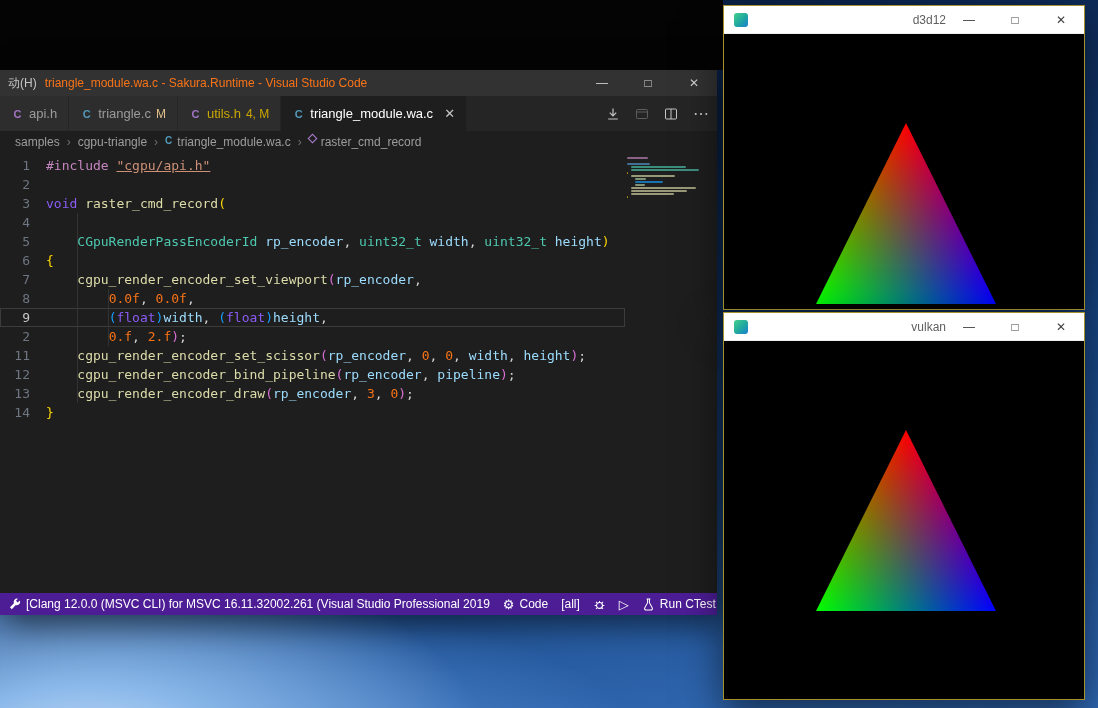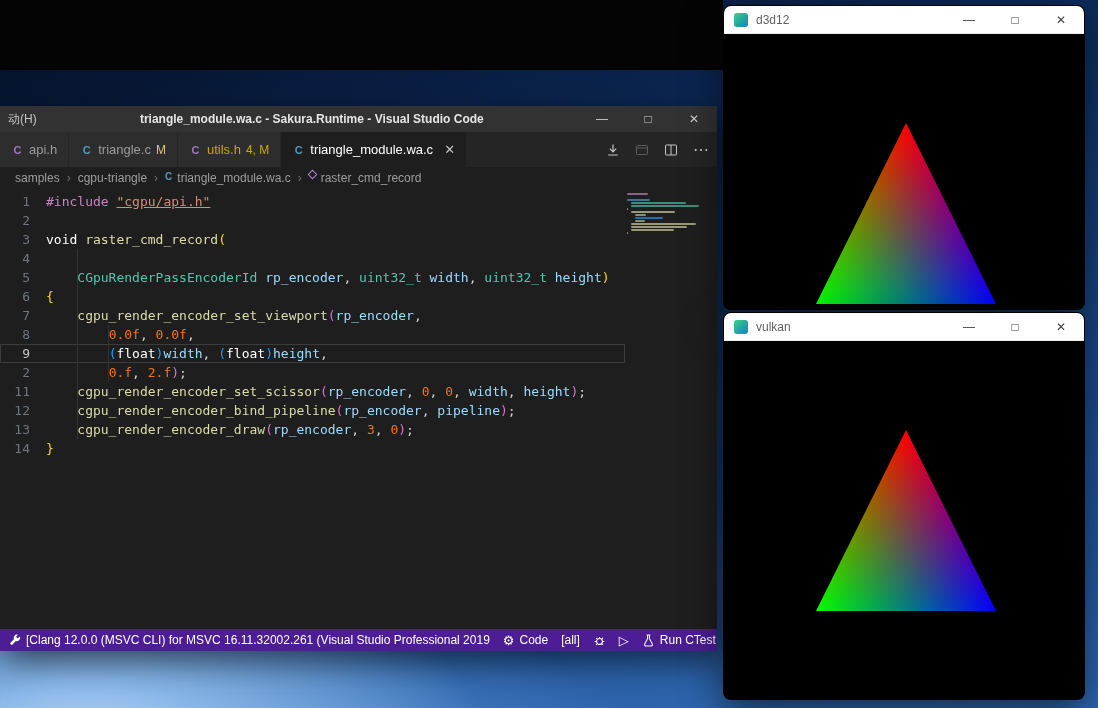--- a/index.html
+++ b/index.html
@@ -11,25 +11,25 @@
     background:
       radial-gradient(900px 500px at 8% 108%, #cfe3f8 0%, #8ab8ea 16%, rgba(138,184,234,0) 45%),
       radial-gradient(700px 420px at 28% 118%, #5e9ae0 0%, rgba(94,154,224,0) 55%),
       radial-gradient(1400px 800px at 60% 140%, #3d77c2 0%, rgba(61,119,194,0) 62%),
       linear-gradient(160deg, #050f23 0%, #0b2550 30%, #16437f 62%, #2a62ae 100%);
   }
   .behind-black { position:absolute; left:0; top:0; width:723px; height:70px; background:#040404; }
 
   
   .vscode { position:absolute; left:0; top:70px; width:717px; height:545px; background:#1e1e1e;
-    display:flex; flex-direction:column; box-shadow: 6px 10px 30px rgba(0,0,0,.55); margin-top: 36px; }
+    display:flex; flex-direction:column; box-shadow: 6px 10px 30px rgba(0,0,0,.55); }
 
   .vs-titlebar { height:26px; background:#323233; display:flex; align-items:center; color:#cccccc; font-size:12px; flex:none; }
   .vs-menu-item { padding:0 8px; color:#c5c5c5; }
-  .vs-title { flex:1; text-align:center; color:#e5e5e5; white-space:nowrap; overflow:hidden;font-weight:bold; }
+  .vs-title { flex:1; color:#f97316; white-space:nowrap; overflow:hidden; }
   .vs-controls { display:flex; flex:none; }
   .vs-ctrl { width:46px; height:26px; display:flex; align-items:center; justify-content:center; color:#cfcfcf; font-size:12px; }
 
   .vs-tabbar { height:35px; background:#252526; display:flex; align-items:stretch; position:relative; flex:none; }
   .vs-tab { display:flex; align-items:center; gap:5px; padding:0 11px; background:#2d2d2d; border-right:1px solid #252526;
     font-size:13px; color:#9b9b9b; }
   .vs-tab.active { background:#1e1e1e; color:#ffffff; }
   .file-icon { font-size:11px; font-weight:bold; width:13px; text-align:center; flex:none; }
   .fi-blue { color:#519aba; } .fi-purple { color:#a074c4; }
   .badge-m { color:#e2c08d; font-size:12px; }
@@ -49,36 +49,36 @@
   .vs-editor { flex:1; position:relative; background:#1e1e1e; overflow:hidden;
     font-family:"DejaVu Sans Mono",monospace; font-size:13px; }
   .code-lines { position:absolute; left:0; top:3px; right:92px; }
   .code-line { display:flex; height:19px; line-height:19px; white-space:pre; }
   .code-line .ln { width:30px; text-align:right; padding-right:0; margin-right:16px; color:#6e7681; flex:none; }
   .code-line.current { outline:1px solid #3c3c3c; outline-offset:-1px; }
   .code-line.current .ln { color:#c6c6c6; }
   .indent-guide { position:absolute; width:1px; background:#333333; }
 
   .tk-pre{color:#C586C0} .tk-strl{color:#CE9178; text-decoration:underline;}
-  .tk-kw{color:#ffffff} .tk-fn{color:#DCDCAA} .tk-type{color:#4EC9B0} .tk-var{color:#9CDCFE}
+  .tk-kw{color:#8b5cf6} .tk-fn{color:#DCDCAA} .tk-type{color:#4EC9B0} .tk-var{color:#9CDCFE}
   .tk-num{color:#f97316} .tk-pln{color:#D4D4D4}
   .tk-br1{color:#FFD700} .tk-br2{color:#DA70D6} .tk-br3{color:#179FFF}
 
   .minimap { position:absolute; right:16px; top:4px; width:74px; }
   .mm-row { height:2px; margin-bottom:1px; border-radius:1px; opacity:.65; }
 
   .vs-statusbar { height:22px; background:#4c1d95; display:flex; align-items:center; color:#ffffff; font-size:12px;
     padding:0 8px; gap:13px; white-space:nowrap; overflow:hidden; flex:none; }
   .sb-item { display:flex; align-items:center; gap:5px; flex:none; }
   .sb-icon { display:flex; align-items:center; }
   .sb-glyph { font-size:13px; line-height:1; }
 
   
-  .float-win { position:absolute; border-radius:8px; overflow:hidden; background:#000000;
-    box-shadow:0 14px 38px rgba(0,0,0,.55); border:1px solid rgba(0,0,0,.35); }
+  .float-win { position:absolute; border-radius:0; overflow:hidden; background:#fde047;
+    box-shadow:0 14px 38px rgba(0,0,0,.55); border:1px solid rgba(0,0,0,.35);text-align:right; }
   .fw-titlebar { height:28px; background:#ffffff; display:flex; align-items:center; padding-left:10px; border-bottom:1px solid #ececec; }
   .fw-appicon { width:14px; height:14px; border-radius:3px; flex:none;
     background: linear-gradient(135deg,#43d08a 0%,#1fa7a0 55%,#1b7fd4 100%); }
   .fw-title { font-size:12px; color:#5f5f5f; margin-left:8px; flex:1; }
   .fw-controls { display:flex; height:28px; flex:none; }
   .fw-ctrl { width:46px; display:flex; align-items:center; justify-content:center; color:#3f3f3f; font-size:12px; }
   .fw-content { position:relative; background:#000; width:100%; }
 
   #win-d3d12 { left:723px; top:5px; width:362px; height:305px; }
   #win-d3d12 .fw-content { height:277px; }

